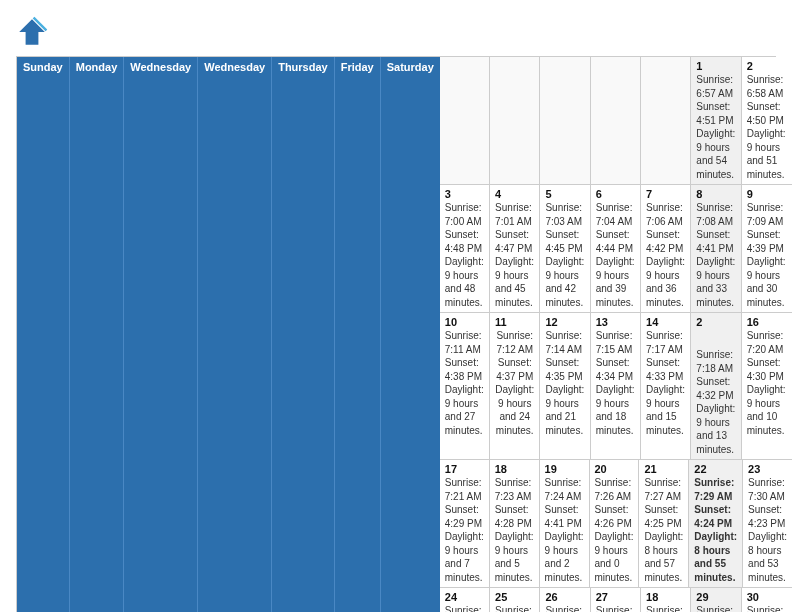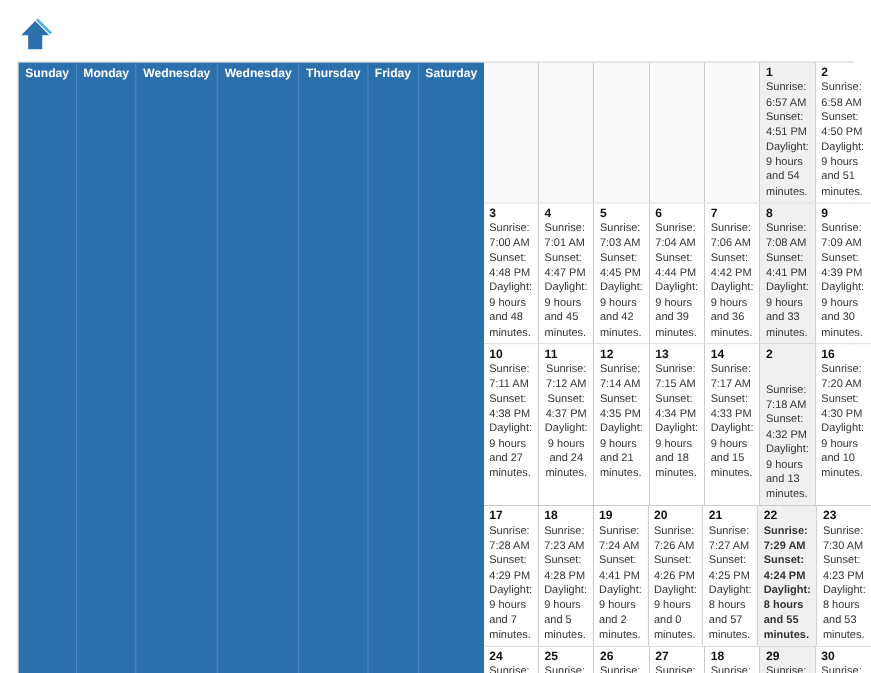--- a/index.html
+++ b/index.html
@@ -243,21 +243,21 @@
           <div class="cal-cell">
             <span class="day-num">16</span>
             <div class="cell-text" style="white-space: pre-line;">Sunrise: 7:20 AM
 Sunset: 4:30 PM
 Daylight: 9 hours and 10 minutes.</div>
           </div>
         </div>
         <div class="cal-row">
           <div class="cal-cell">
             <span class="day-num">17</span>
-            <div class="cell-text" style="white-space: pre-line;">Sunrise: 7:28 AM
+            <div class="cell-text" style="white-space: pre-line;">Sunrise: 7:21 AM
 Sunset: 4:29 PM
 Daylight: 9 hours and 7 minutes.</div>
           </div>
           <div class="cal-cell">
             <span class="day-num">18</span>
             <div class="cell-text" style="white-space: pre-line;">Sunrise: 7:23 AM
 Sunset: 4:28 PM
 Daylight: 9 hours and 5 minutes.</div>
           </div>
           <div class="cal-cell">

